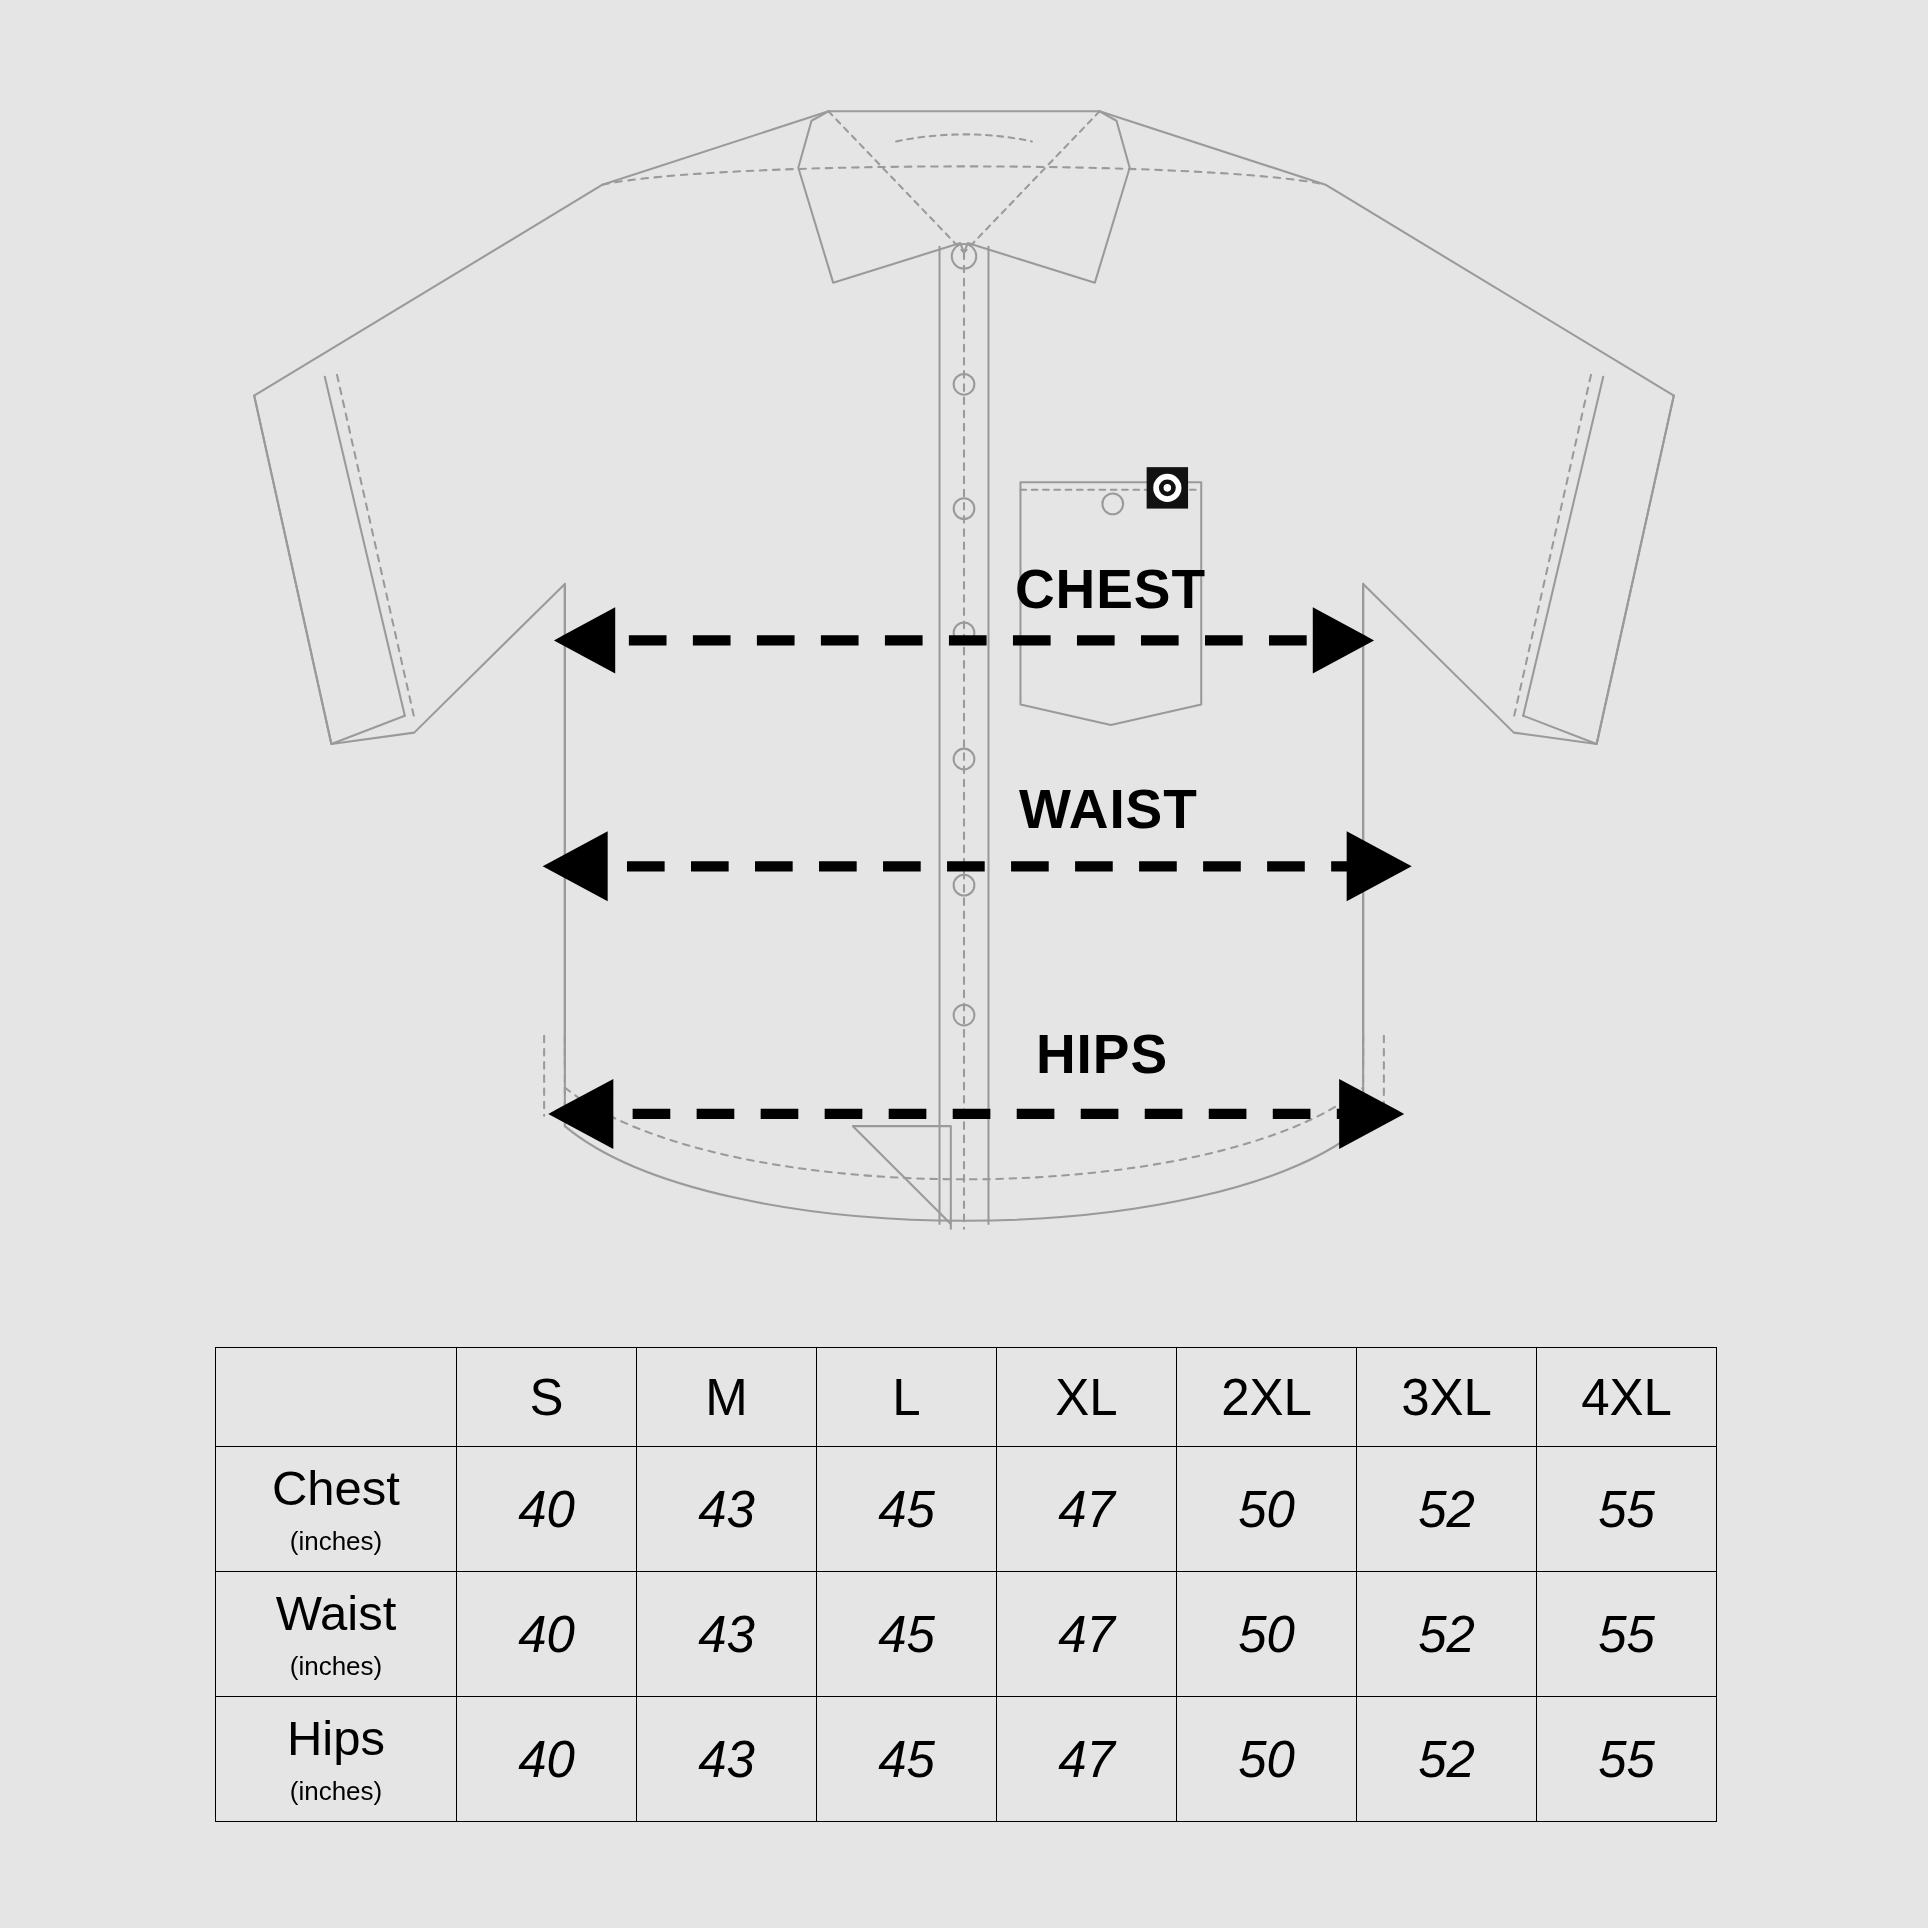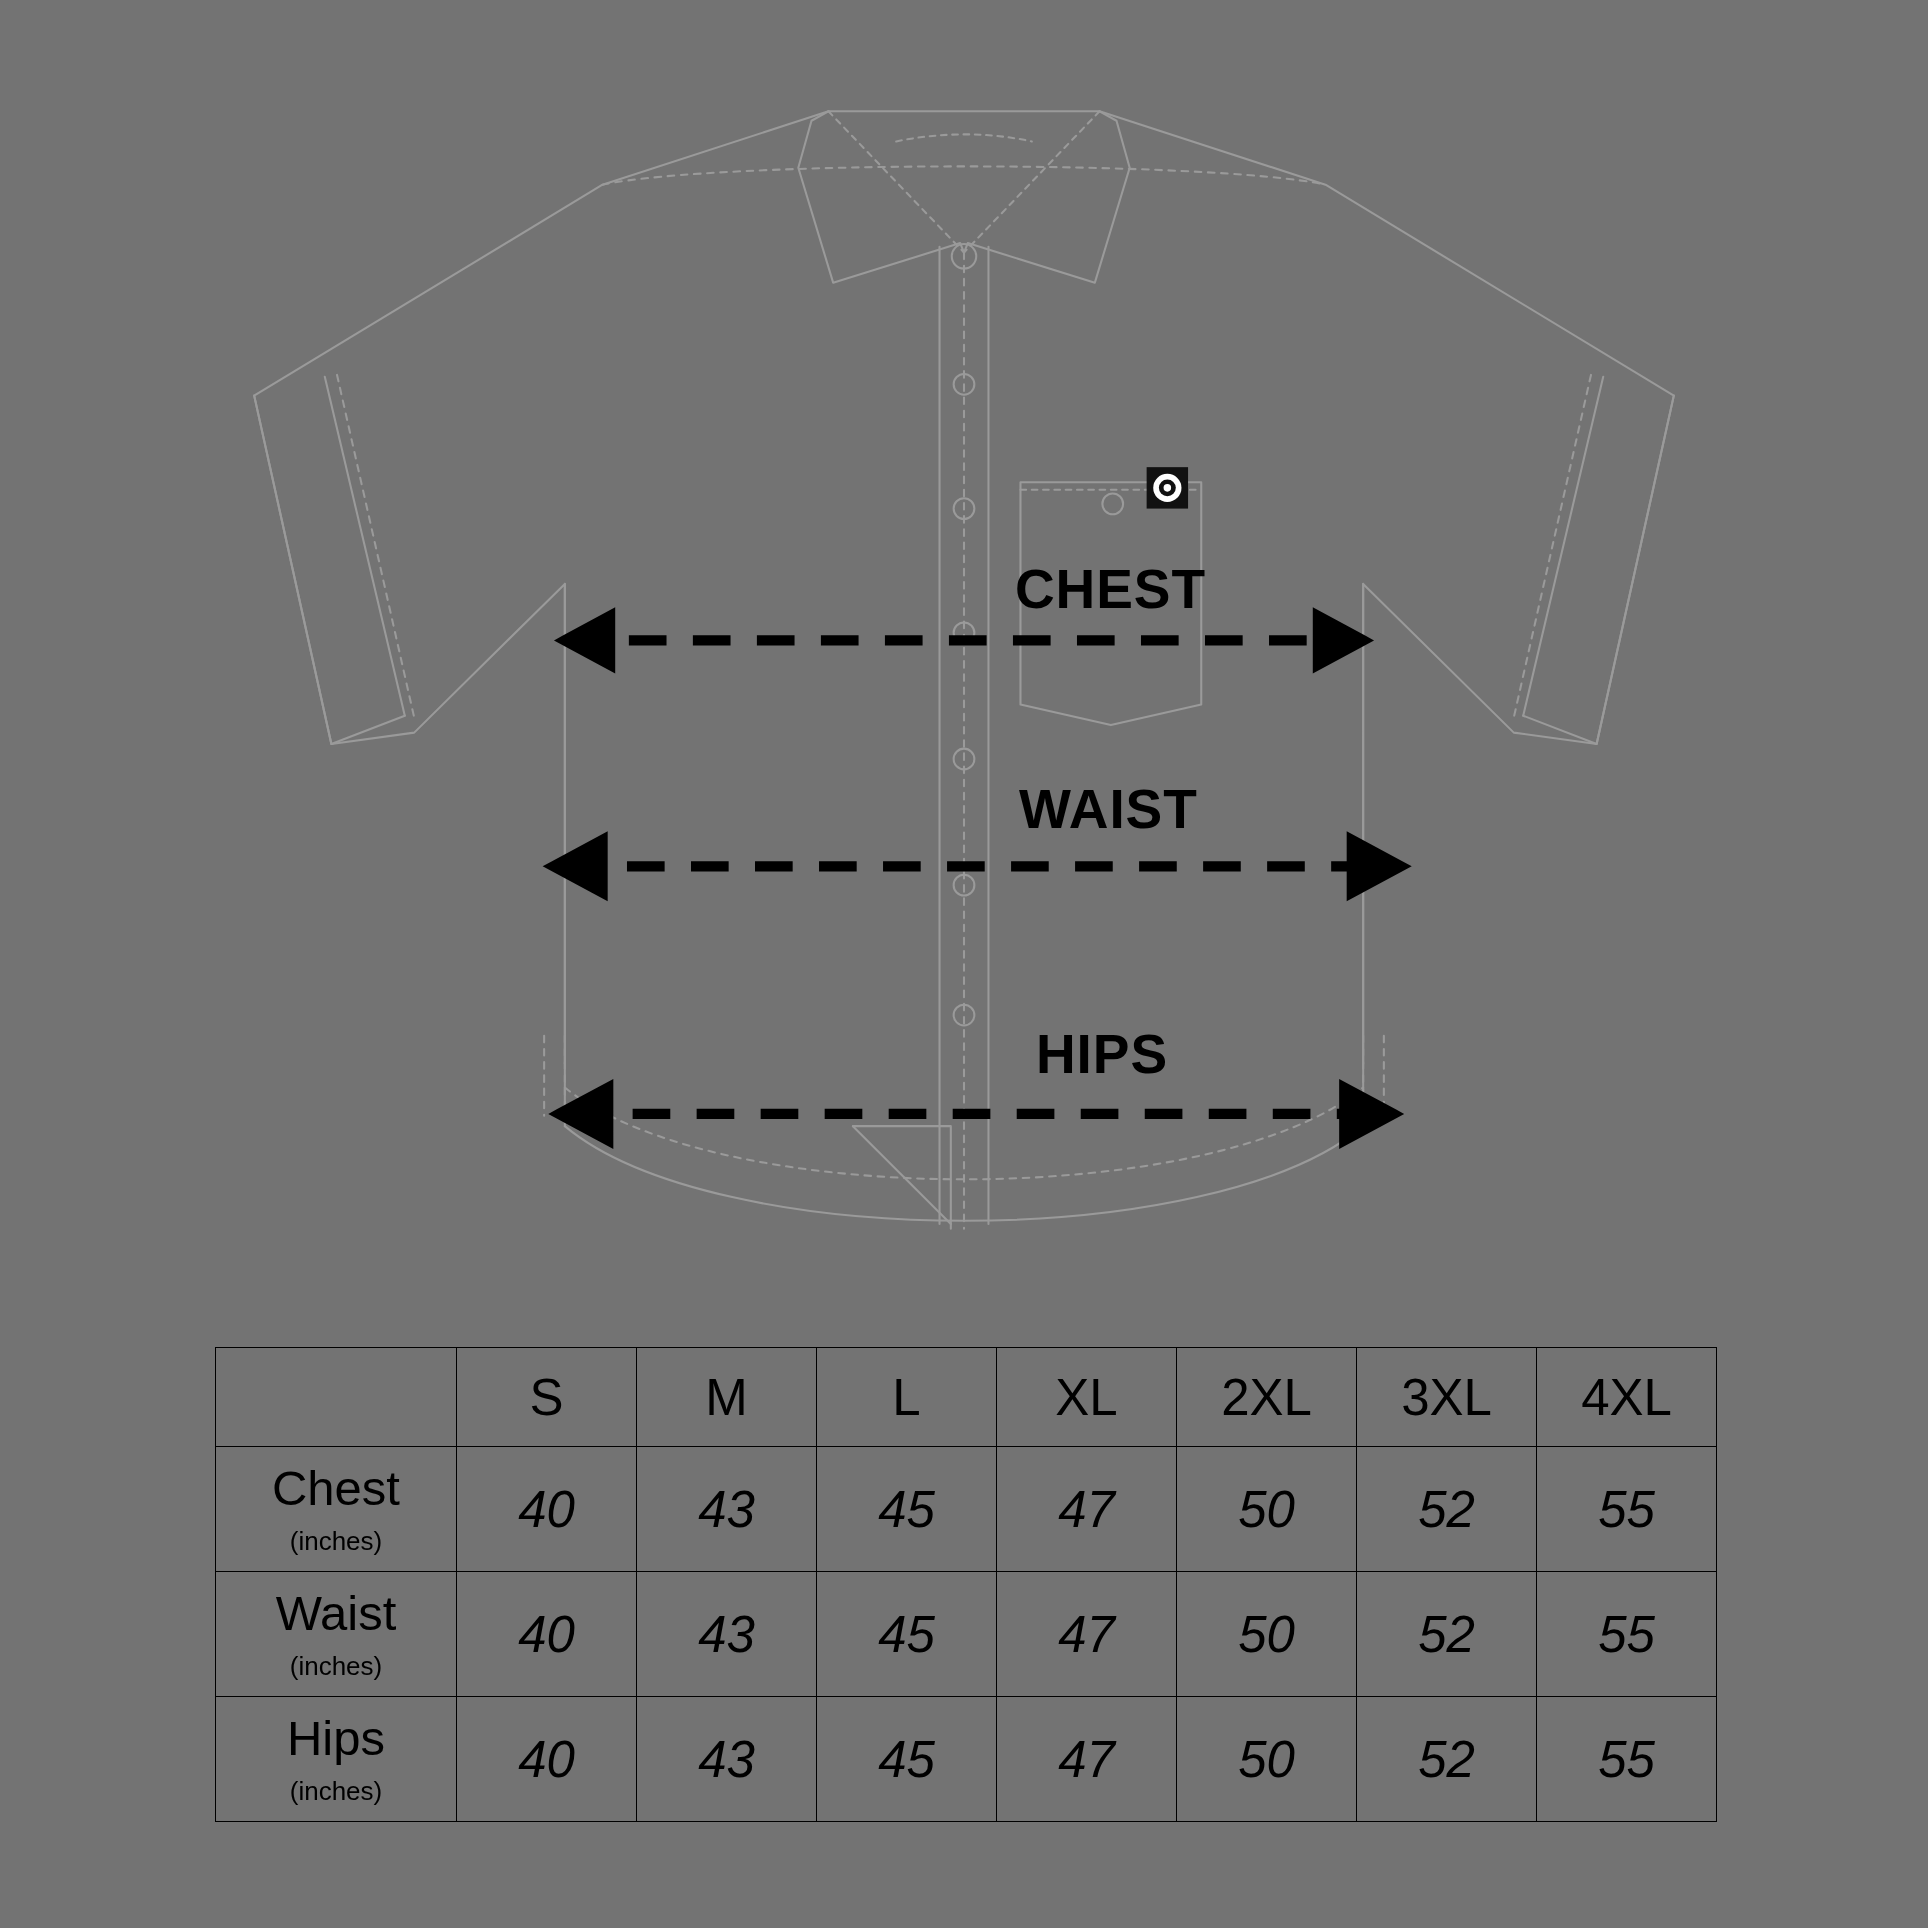--- a/index.html
+++ b/index.html
@@ -13,21 +13,21 @@
     font-family: "Liberation Sans", sans-serif;
     color: #000000;
     overflow: hidden;
     position: relative;
   }
 
   #page {
     position: relative;
     width: 1928px;
     height: 1928px;
-    background: #737373;
+    background: #e5e5e5;
   }
 
   
   #illustration {
     position: absolute;
     left: 0;
     top: 0;
     width: 1928px;
     height: 1309px;
   }

